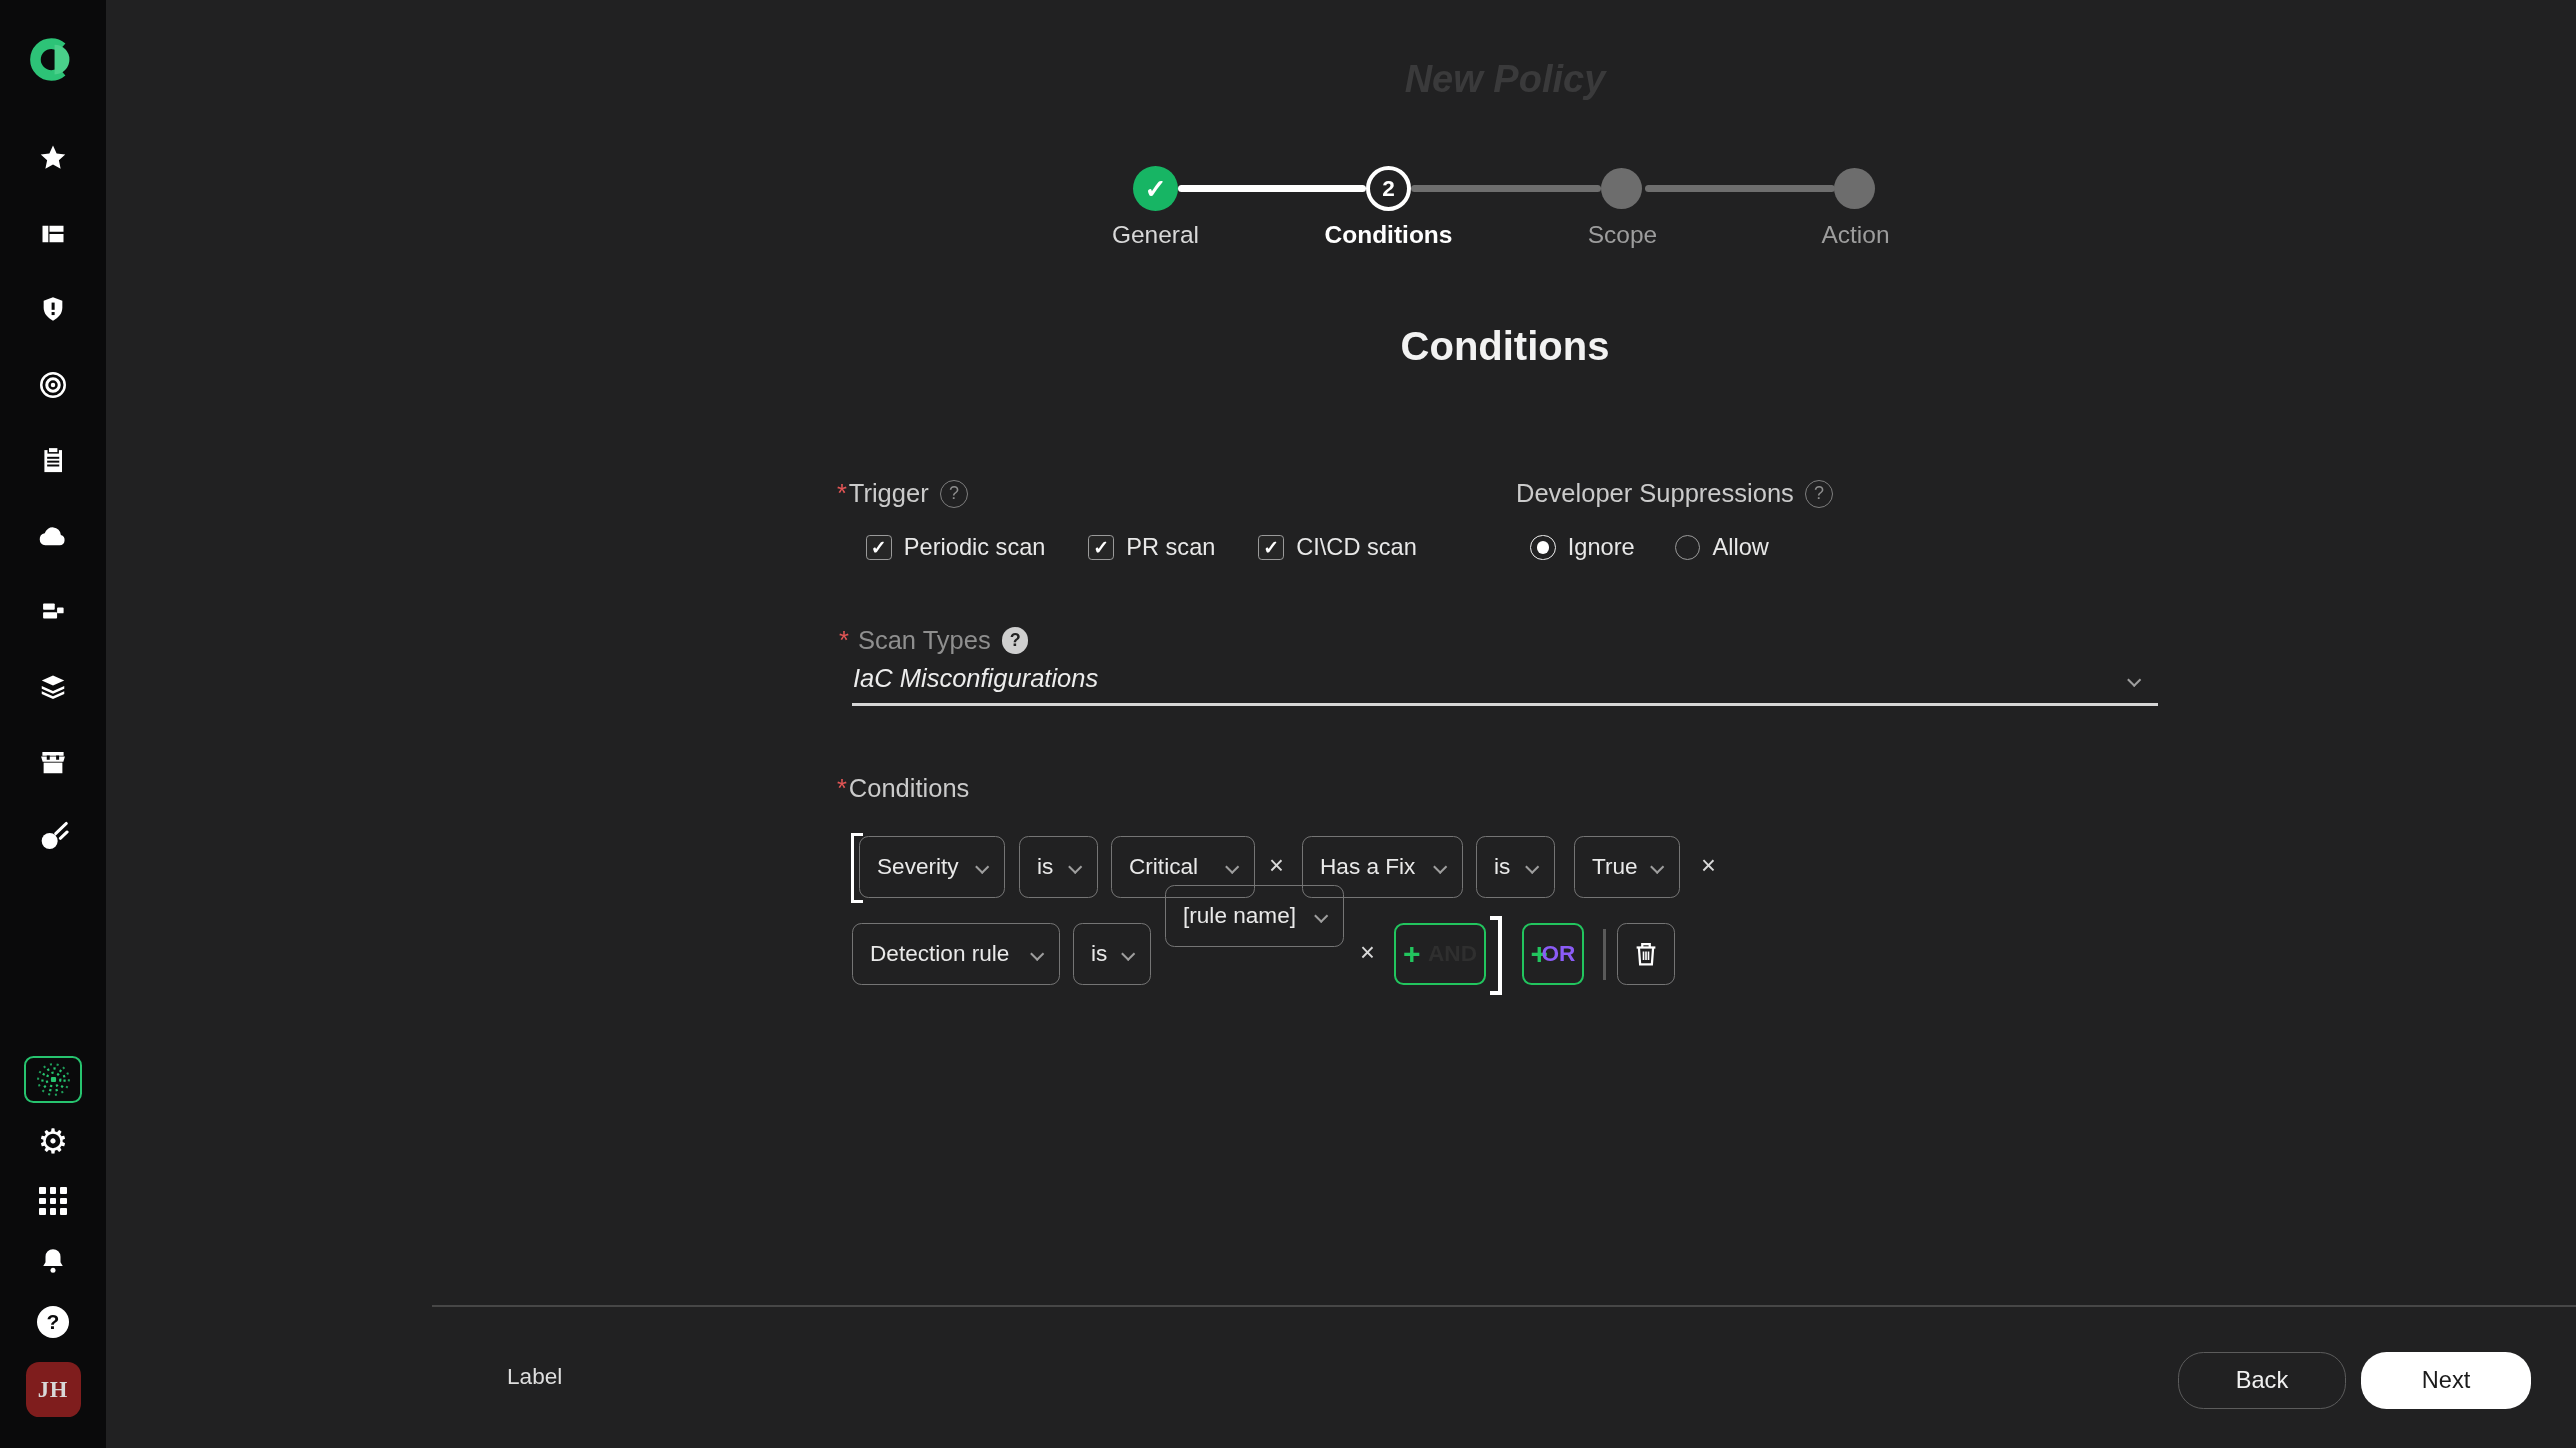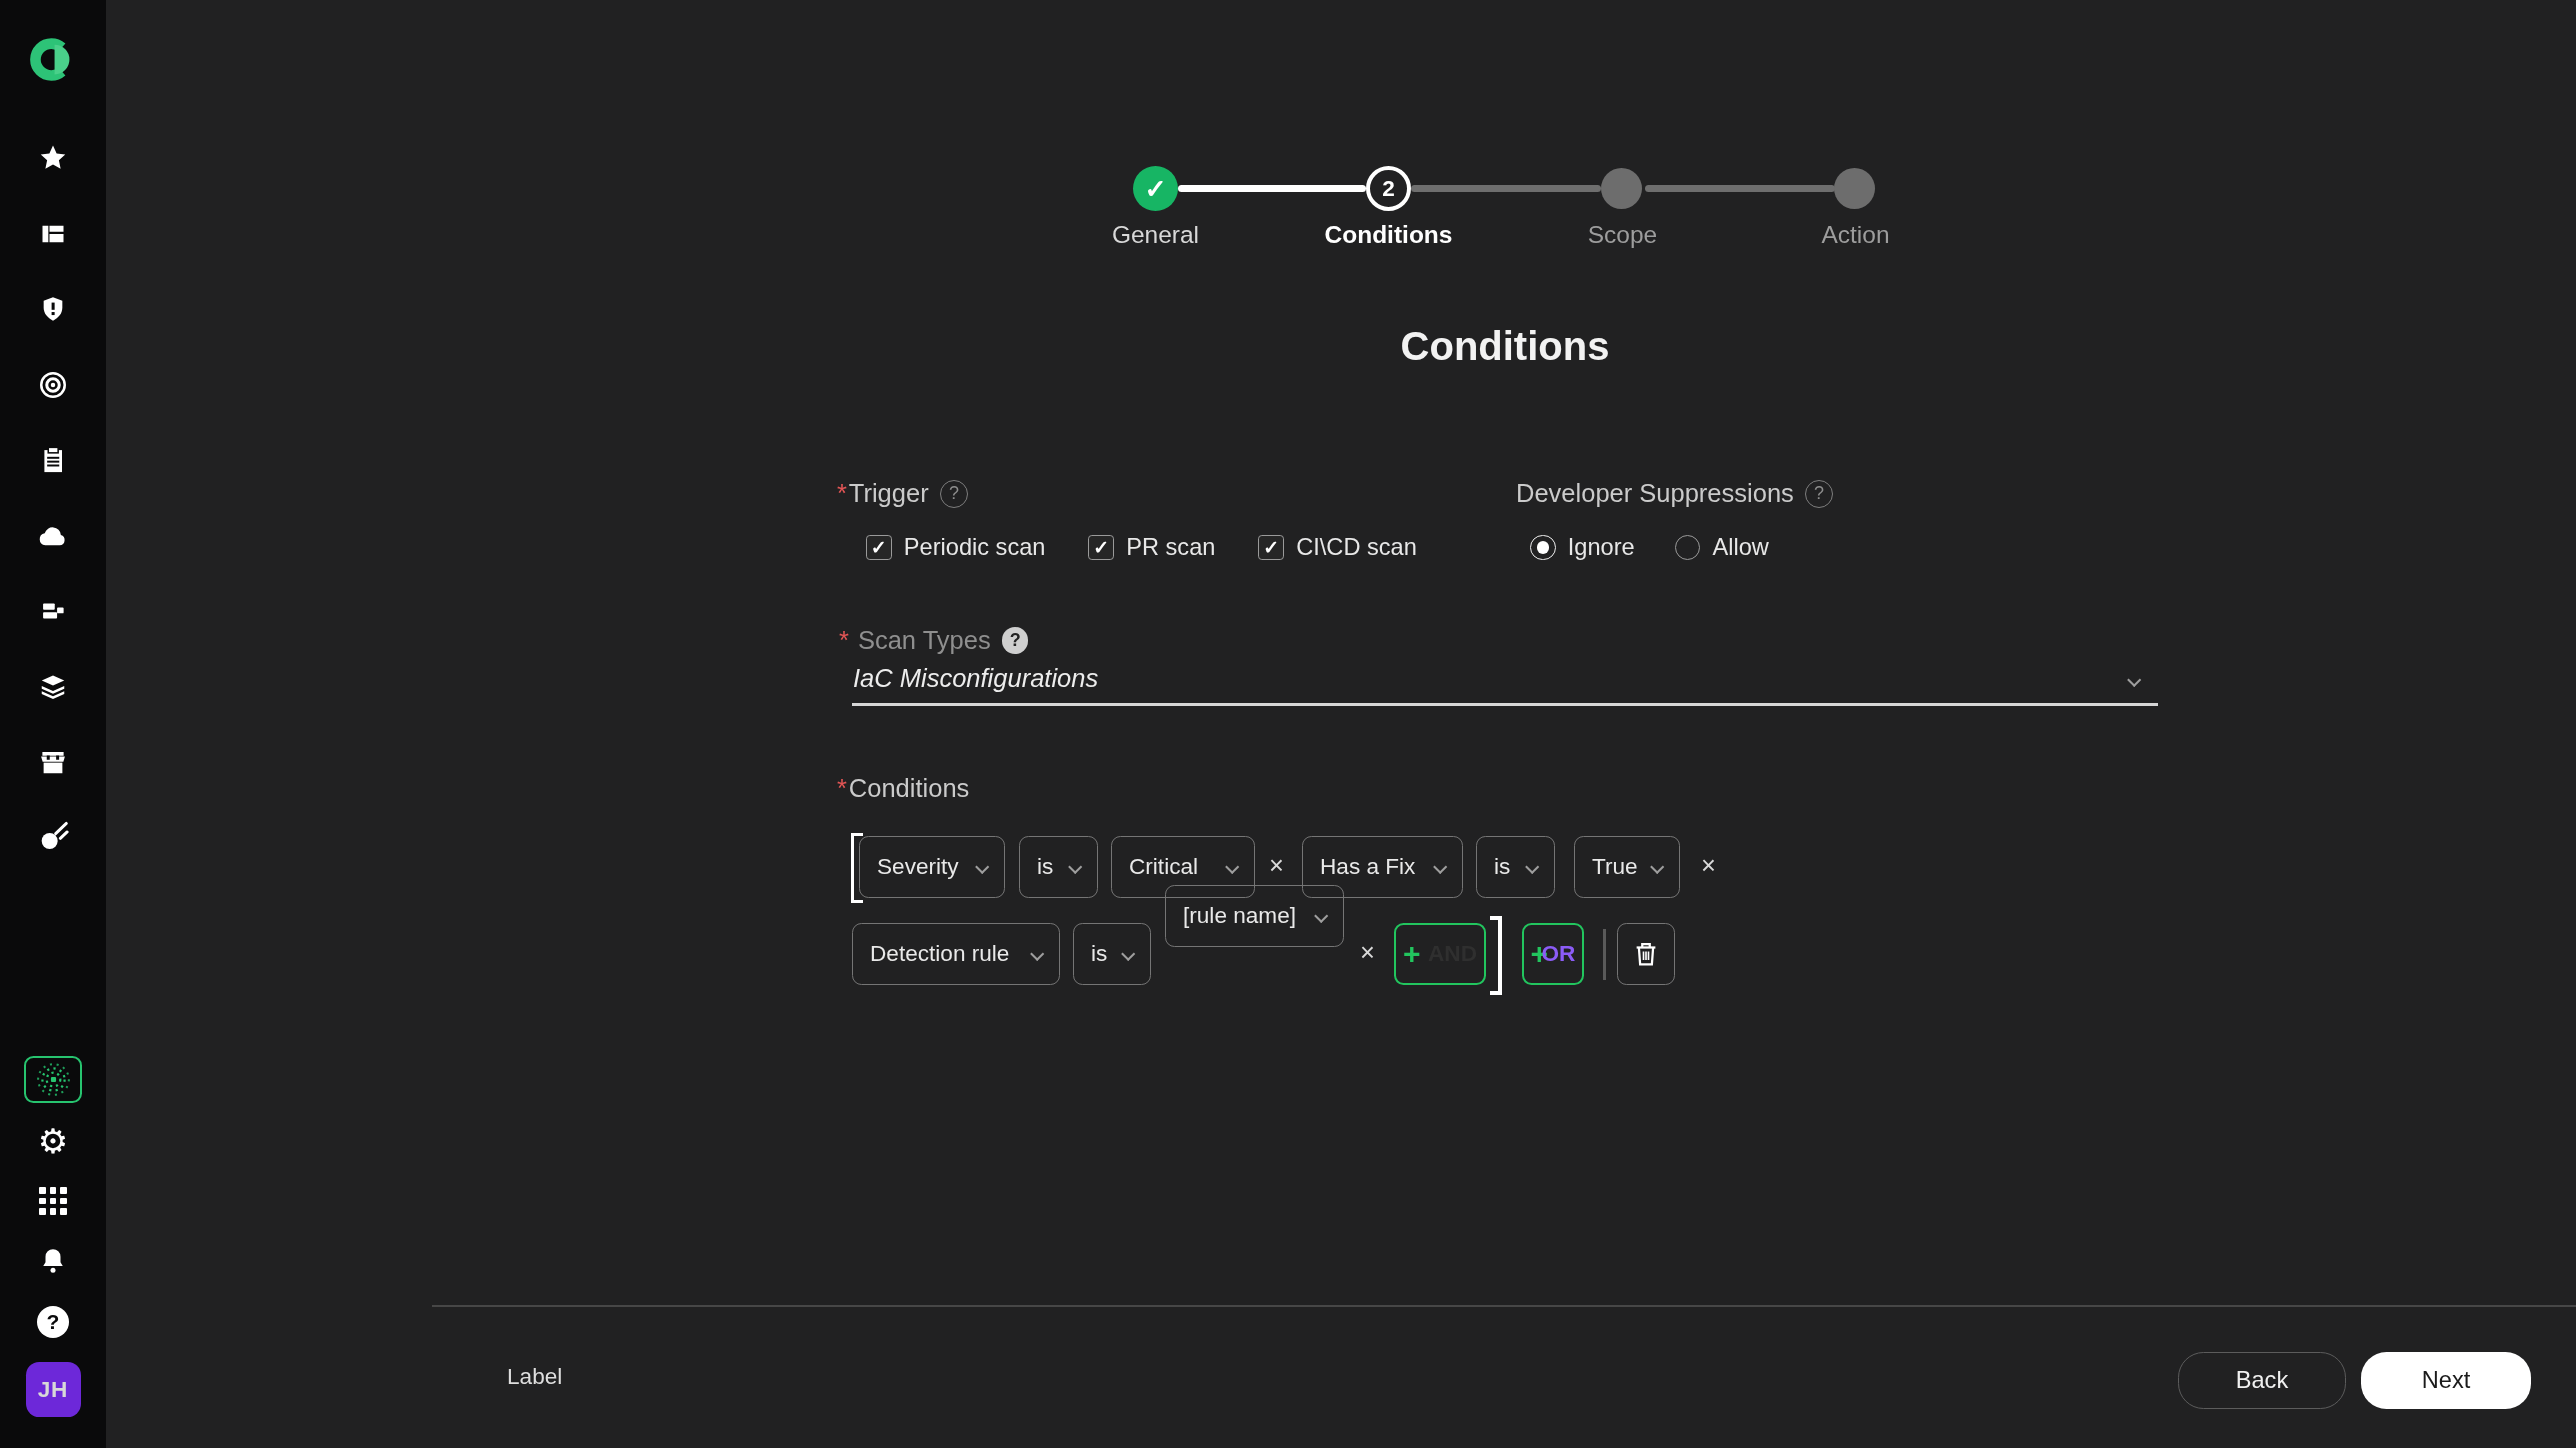--- a/index.html
+++ b/index.html
@@ -10,22 +10,22 @@
   #sidebar { position:absolute; left:0; top:0; width:106px; height:1448px; background:#0a0a0b; }
   .sb-item { position:absolute; left:0; width:106px; display:flex; justify-content:center; align-items:center; }
   .sb-item svg { display:block; }
   .sb-active-box { width:58px; height:47px; border:2.4px solid #27c46f; border-radius:9.4px;
                    display:flex; align-items:center; justify-content:center; }
   .gear-glyph { font-size:34px; color:#fff; line-height:1; }
   .grid9 { display:grid; grid-template-columns:repeat(3,6.6px); grid-template-rows:repeat(3,6.6px); gap:3.8px; }
   .grid9 span { background:#fff; border-radius:0.9px; }
   .help-circle { width:32px; height:32px; border-radius:50%; background:#fff; color:#0a0a0b;
                  font-weight:bold; font-size:21px; display:flex; align-items:center; justify-content:center; }
-  .avatar { width:55px; height:55px; border-radius:13.2px; background:#6d28d9; color:#d8d8d8;
-            font-size:22.6px; font-weight:bold; display:flex; align-items:center; justify-content:center; letter-spacing:0.9px; }
+  .avatar { width:55px; height:55px; border-radius:13.2px; background:#7f1d1d; color:#d8d8d8;
+            font-size:22.6px; font-weight:bold; display:flex; align-items:center; justify-content:center; letter-spacing:0.9px;font-family:Liberation Serif, serif; }
 
   
   #main { position:absolute; left:106px; top:0; width:2470px; height:1448px; }
   .abs { position:absolute; }
 
   .watermark-title { left:1116px; top:58px; width:566px; text-align:center;
                      font-size:38px; font-style:italic; font-weight:600; color:#3a3a3b; }
 
   
   .step-line { top:185px; height:6.6px; border-radius:3.8px; }
@@ -230,20 +230,21 @@
     <div class="help-circle">?</div>
   </div>
 
   <div class="sb-item" style="top:1361px;height:57px;">
     <div class="avatar">JH</div>
   </div>
 </div>
 
 <div id="main">
 
+  <div class="abs watermark-title">New Policy</div>
 
   <div>
     <div class="abs step-line line-done" style="left:1072px;width:188px;"></div>
     <div class="abs step-line line-todo" style="left:1305px;width:190px;"></div>
     <div class="abs step-line line-todo" style="left:1539px;width:190px;"></div>
 
     <div class="abs step-circle c-done">
       <span>✓</span>
     </div>
     <div class="abs step-circle c-active">

